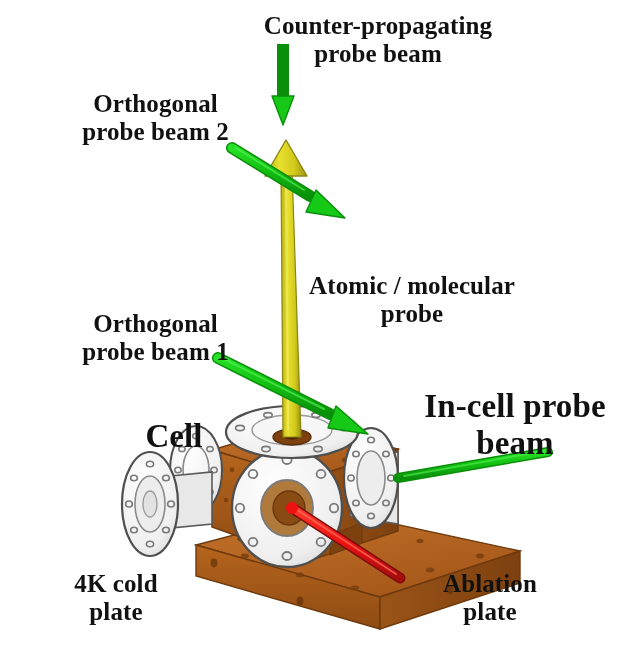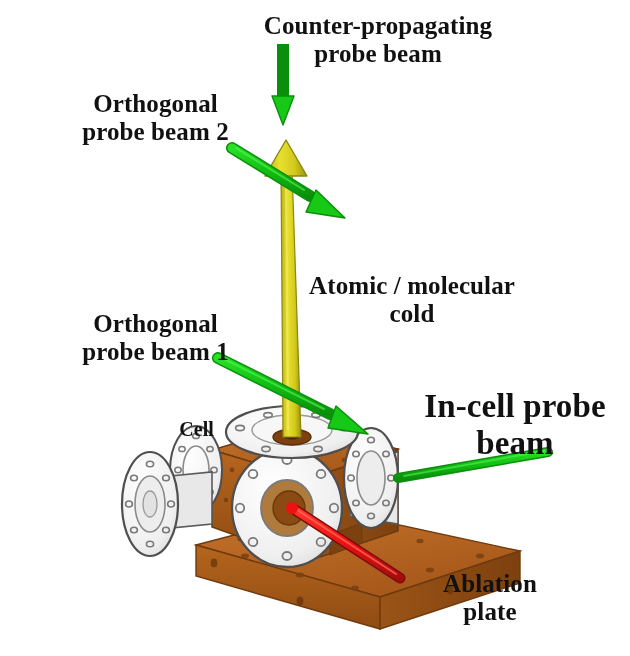--- a/index.html
+++ b/index.html
@@ -23,21 +23,21 @@
     line-height: 1.12;
     text-align: center;
     white-space: pre-line;
     letter-spacing: 0.1px;
   }
   #lbl-counter      { left: 248px; top: 12px;  width: 260px; font-size: 25px; }
   #lbl-ortho2       { left: 48px;  top: 90px;  width: 215px; font-size: 25px; }
   #lbl-ortho1       { left: 48px;  top: 310px; width: 215px; font-size: 25px; }
   #lbl-atomic       { left: 292px; top: 272px; width: 240px; font-size: 25px; }
   #lbl-incell       { left: 420px; top: 388px; width: 190px; font-size: 33px; }
-  #lbl-cell         { left: 134px; top: 418px; width: 80px;  font-size: 20px; text-align: right; }
+  #lbl-cell         { left: 134px; top: 418px; width: 80px;  font-size: 33px; text-align: center; }
   #lbl-coldplate    { left: 40px;  top: 570px; width: 152px; font-size: 25px; }
   #lbl-ablation     { left: 406px; top: 570px; width: 168px; font-size: 25px; }
 
   #scene { position: absolute; left: 0; top: 0; width: 630px; height: 656px; }
 </style>
 </head>
 <body>
 
 <div id="stage">
 
@@ -253,24 +253,26 @@
   <div class="label" id="lbl-counter">Counter-propagating
 probe beam</div>
 
   <div class="label" id="lbl-ortho2">Orthogonal
 probe beam 2</div>
 
   <div class="label" id="lbl-ortho1">Orthogonal
 probe beam 1</div>
 
   <div class="label" id="lbl-atomic">Atomic / molecular
-cold</div>
+probe</div>
 
   <div class="label" id="lbl-incell">In-cell probe
 beam</div>
 
   <div class="label" id="lbl-cell">Cell</div>
 
+  <div class="label" id="lbl-coldplate">4K cold
+plate</div>
 
   <div class="label" id="lbl-ablation">Ablation
 plate</div>
 
 </div>
 
 </body></html>

